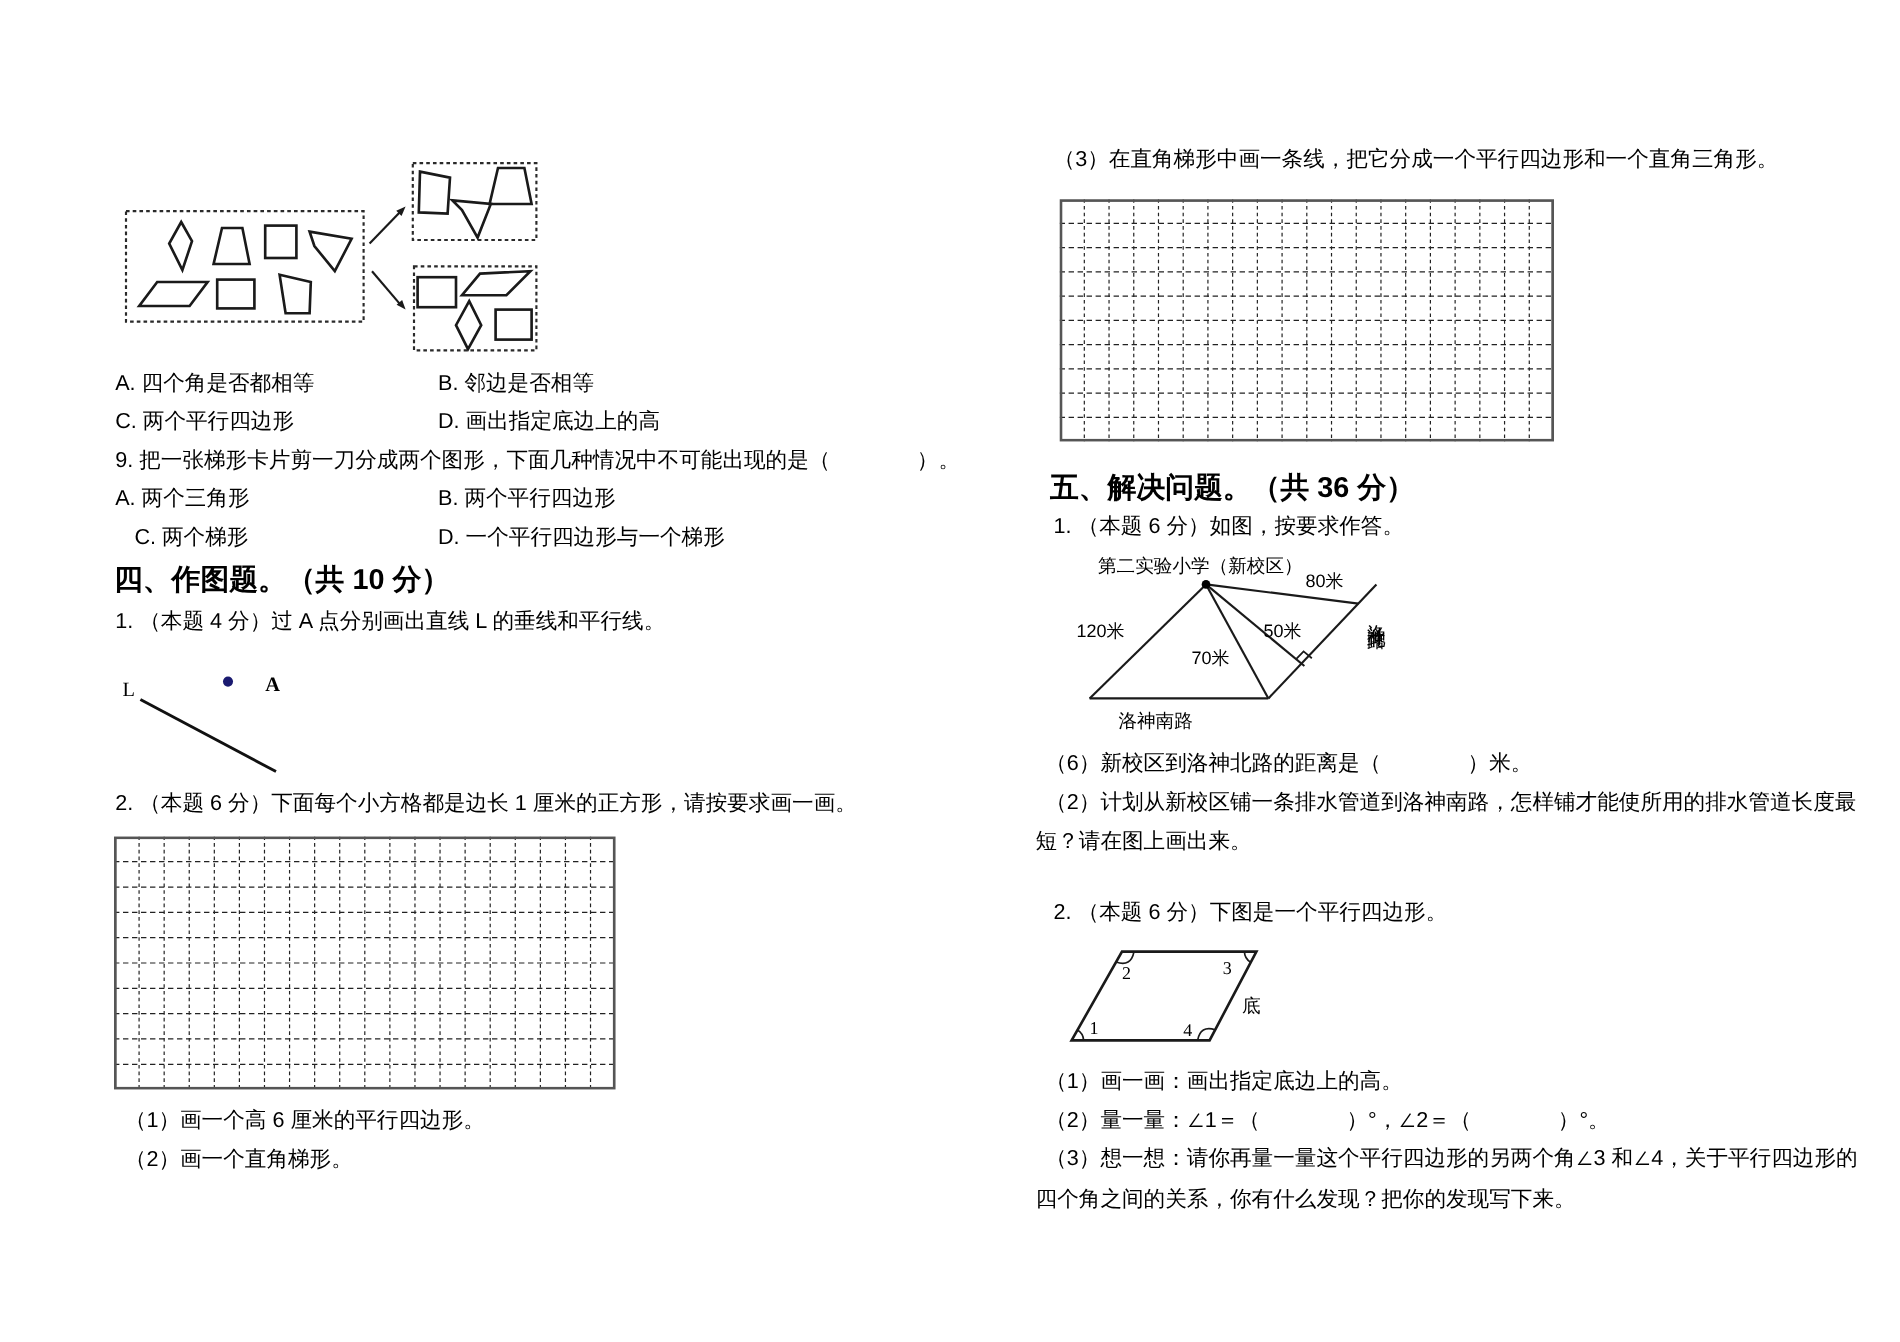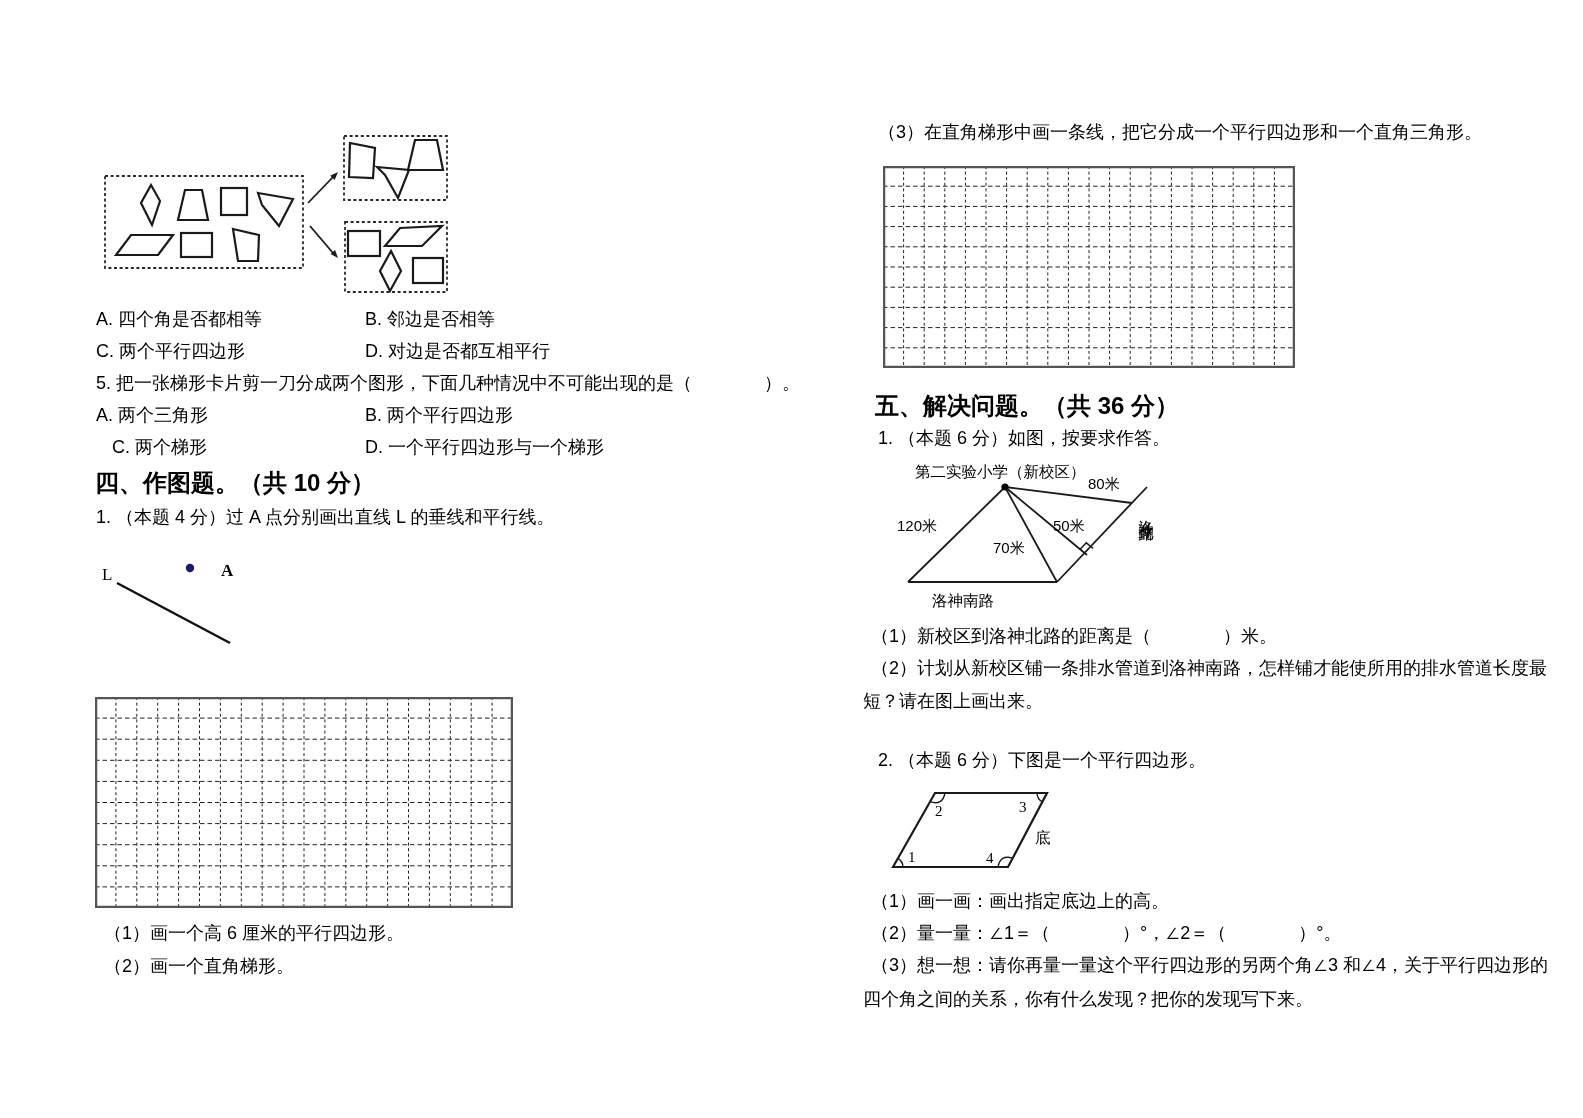--- a/index.html
+++ b/index.html
@@ -52,38 +52,39 @@
     <rect class="dashbox" x="245" y="92" width="102" height="70"></rect>
     <rect class="shape" x="248" y="101" width="32" height="25"></rect>
     <polygon class="shape" points="300,98 342,96 322,116 285,116"></polygon>
     <polygon class="shape" points="291,121 301,141 290,161 280,141"></polygon>
     <rect class="shape" x="313" y="128" width="30" height="25"></rect>
   </svg>
 
   <div class="t" style="left:96px;top:308px">A. 四个角是否都相等</div>
   <div class="t" style="left:365px;top:308px">B. 邻边是否相等</div>
   <div class="t" style="left:96px;top:340px">C. 两个平行四边形</div>
-  <div class="t" style="left:365px;top:340px">D. 对边是否都互相平行</div>
+  <div class="t" style="left:365px;top:340px">D. 画出指定底边上的高</div>
 
-  <div class="t" style="left:96px;top:372px">5. 把一张梯形卡片剪一刀分成两个图形，下面几种情况中不可能出现的是（　　　　）。</div>
+  <div class="t" style="left:96px;top:372px">9. 把一张梯形卡片剪一刀分成两个图形，下面几种情况中不可能出现的是（　　　　）。</div>
   <div class="t" style="left:96px;top:404px">A. 两个三角形</div>
   <div class="t" style="left:365px;top:404px">B. 两个平行四边形</div>
   <div class="t" style="left:112px;top:436px">C. 两个梯形</div>
   <div class="t" style="left:365px;top:436px">D. 一个平行四边形与一个梯形</div>
 
   <div class="h" style="left:95px;top:467px">四、作图题。（共 10 分）</div>
   <div class="t" style="left:96px;top:506px">1. （本题 4 分）过 A 点分别画出直线 L 的垂线和平行线。</div>
 
   <svg class="fig" style="left:90px;top:553px" width="160" height="100" viewBox="0 0 160 100">
     <text class="sertext" x="12" y="27" font-size="17" fill="#3a3a55">L</text>
     <line x1="27" y1="30" x2="140" y2="90" stroke="#111" stroke-width="2.4"></line>
     <circle cx="100" cy="15" r="4.2" fill="#1a1a70"></circle>
     <text class="sertext" x="131" y="23" font-size="17" font-weight="bold">A</text>
   </svg>
 
+  <div class="t" style="left:96px;top:658px">2. （本题 6 分）下面每个小方格都是边长 1 厘米的正方形，请按要求画一画。</div>
   <div class="grid-box" style="left:95px;top:697px;width:418px;height:211px">
       <svg width="418" height="211" viewBox="0 0 418 211">
         <line x1="20.9" y1="0" x2="20.9" y2="211" stroke="#222222" stroke-width="1" stroke-dasharray="3 2.6"></line>
         <line x1="41.8" y1="0" x2="41.8" y2="211" stroke="#222222" stroke-width="1" stroke-dasharray="3 2.6"></line>
         <line x1="62.7" y1="0" x2="62.7" y2="211" stroke="#222222" stroke-width="1" stroke-dasharray="3 2.6"></line>
         <line x1="83.6" y1="0" x2="83.6" y2="211" stroke="#222222" stroke-width="1" stroke-dasharray="3 2.6"></line>
         <line x1="104.5" y1="0" x2="104.5" y2="211" stroke="#222222" stroke-width="1" stroke-dasharray="3 2.6"></line>
         <line x1="125.4" y1="0" x2="125.4" y2="211" stroke="#222222" stroke-width="1" stroke-dasharray="3 2.6"></line>
         <line x1="146.3" y1="0" x2="146.3" y2="211" stroke="#222222" stroke-width="1" stroke-dasharray="3 2.6"></line>
         <line x1="167.2" y1="0" x2="167.2" y2="211" stroke="#222222" stroke-width="1" stroke-dasharray="3 2.6"></line>
@@ -162,21 +163,21 @@
     <circle cx="110" cy="29" r="3.6" fill="#000"></circle>
     <text class="figtext" x="20" y="19" font-size="15.5">第二实验小学（新校区）</text>
     <text class="figtext" x="193" y="31" font-size="15">80米</text>
     <text class="figtext" x="2" y="73" font-size="15">120米</text>
     <text class="figtext" x="158" y="73" font-size="15">50米</text>
     <text class="figtext" x="98" y="95" font-size="15">70米</text>
     <text class="figtext" x="37" y="148" font-size="15.5">洛神南路</text>
   </svg>
   <div class="vroad" style="left:1135px;top:508px">洛神北路</div>
 
-  <div class="t" style="left:871px;top:625px">（1）新校区到洛神北路的距离是（　　　　）米。</div>
+  <div class="t" style="left:871px;top:625px">（6）新校区到洛神北路的距离是（　　　　）米。</div>
   <div class="t" style="left:871px;top:657px">（2）计划从新校区铺一条排水管道到洛神南路，怎样铺才能使所用的排水管道长度最</div>
   <div class="t" style="left:863px;top:690px">短？请在图上画出来。</div>
 
   <div class="t" style="left:878px;top:749px">2. （本题 6 分）下图是一个平行四边形。</div>
 
   <svg class="fig" style="left:885px;top:785px" width="185" height="95" viewBox="0 0 185 95">
     <polygon class="shape" points="8,82 50,8 162,8 123,82"></polygon>
     <path d="M18,82 Q17.8,76.2 12.9,73.3" fill="none" stroke="#1a1a1a" stroke-width="1.4"></path>
     <path d="M45.1,16.7 Q57.5,21 60,8" fill="none" stroke="#1a1a1a" stroke-width="1.4"></path>
     <path d="M152,8 Q152.2,13.9 157.3,16.9" fill="none" stroke="#1a1a1a" stroke-width="1.4"></path>

